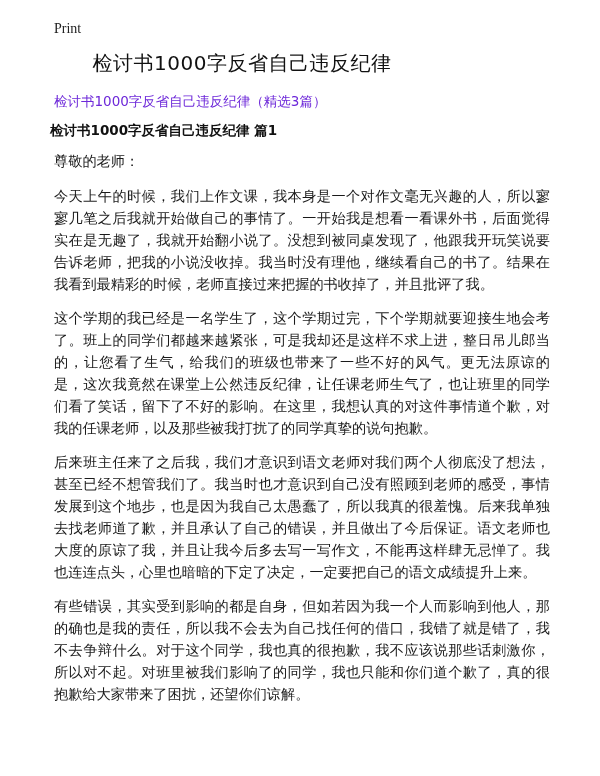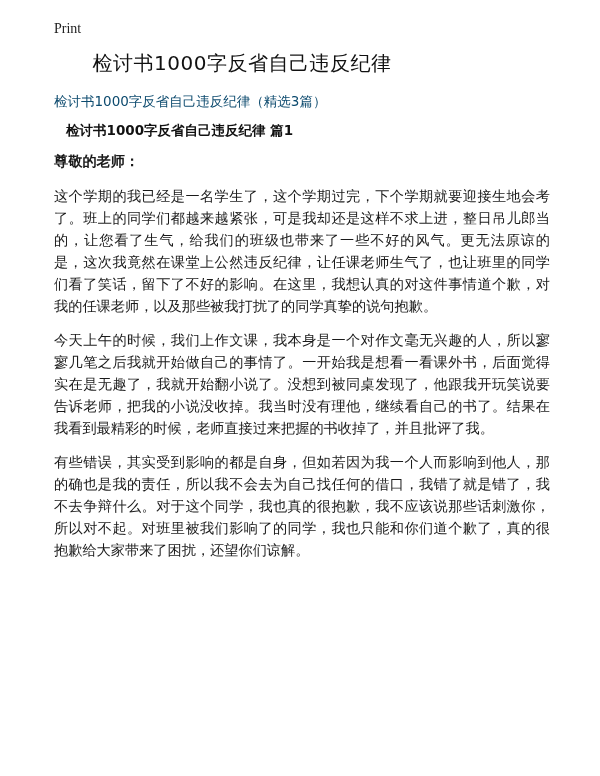--- a/index.html
+++ b/index.html
@@ -31,25 +31,25 @@
       text-align: center;
       font-size: 20px;
       color: #111;
       letter-spacing: 0.5px;
     }
     .subtitle {
       position: absolute;
       left: 54px;
       top: 93px;
       font-size: 13.5px;
-      color: #0c4a6e;
+      color: #6d28d9;
     }
     .section-heading {
       position: absolute;
-      left: 66px;
+      left: 50px;
       top: 122px;
       font-size: 13.5px;
       font-weight: bold;
       color: #111;
     }
     .body {
       position: absolute;
       left: 54px;
       top: 150px;
       width: 496px;
@@ -57,32 +57,32 @@
     .para {
       margin: 0 0 12px 0;
       font-size: 14.2px;
       line-height: 22px;
       color: #1a1a1a;
       text-align: justify;
       word-break: break-all;
     }
     .para.short {
       margin-bottom: 13px;
-      font-weight: bold;
     }
   </style>
 </head>
 <body>
 
 <div class="print-label">Print</div>
 
 <div class="doc-title">检讨书1000字反省自己违反纪律</div>
 
 <div class="subtitle">检讨书1000字反省自己违反纪律（精选3篇）</div>
 
 <div class="section-heading">检讨书1000字反省自己违反纪律 篇1</div>
 
 <div class="body">
   <p class="para short">尊敬的老师：</p>
+  <p class="para">今天上午的时候，我们上作文课，我本身是一个对作文毫无兴趣的人，所以寥寥几笔之后我就开始做自己的事情了。一开始我是想看一看课外书，后面觉得实在是无趣了，我就开始翻小说了。没想到被同桌发现了，他跟我开玩笑说要告诉老师，把我的小说没收掉。我当时没有理他，继续看自己的书了。结果在我看到最精彩的时候，老师直接过来把握的书收掉了，并且批评了我。</p>
   <p class="para">这个学期的我已经是一名学生了，这个学期过完，下个学期就要迎接生地会考了。班上的同学们都越来越紧张，可是我却还是这样不求上进，整日吊儿郎当的，让您看了生气，给我们的班级也带来了一些不好的风气。更无法原谅的是，这次我竟然在课堂上公然违反纪律，让任课老师生气了，也让班里的同学们看了笑话，留下了不好的影响。在这里，我想认真的对这件事情道个歉，对我的任课老师，以及那些被我打扰了的同学真挚的说句抱歉。</p>
-  <p class="para">今天上午的时候，我们上作文课，我本身是一个对作文毫无兴趣的人，所以寥寥几笔之后我就开始做自己的事情了。一开始我是想看一看课外书，后面觉得实在是无趣了，我就开始翻小说了。没想到被同桌发现了，他跟我开玩笑说要告诉老师，把我的小说没收掉。我当时没有理他，继续看自己的书了。结果在我看到最精彩的时候，老师直接过来把握的书收掉了，并且批评了我。</p>
+  <p class="para">后来班主任来了之后我，我们才意识到语文老师对我们两个人彻底没了想法，甚至已经不想管我们了。我当时也才意识到自己没有照顾到老师的感受，事情发展到这个地步，也是因为我自己太愚蠢了，所以我真的很羞愧。后来我单独去找老师道了歉，并且承认了自己的错误，并且做出了今后保证。语文老师也大度的原谅了我，并且让我今后多去写一写作文，不能再这样肆无忌惮了。我也连连点头，心里也暗暗的下定了决定，一定要把自己的语文成绩提升上来。</p>
   <p class="para">有些错误，其实受到影响的都是自身，但如若因为我一个人而影响到他人，那的确也是我的责任，所以我不会去为自己找任何的借口，我错了就是错了，我不去争辩什么。对于这个同学，我也真的很抱歉，我不应该说那些话刺激你，所以对不起。对班里被我们影响了的同学，我也只能和你们道个歉了，真的很抱歉给大家带来了困扰，还望你们谅解。</p>
 </div>
 
 </body></html>

